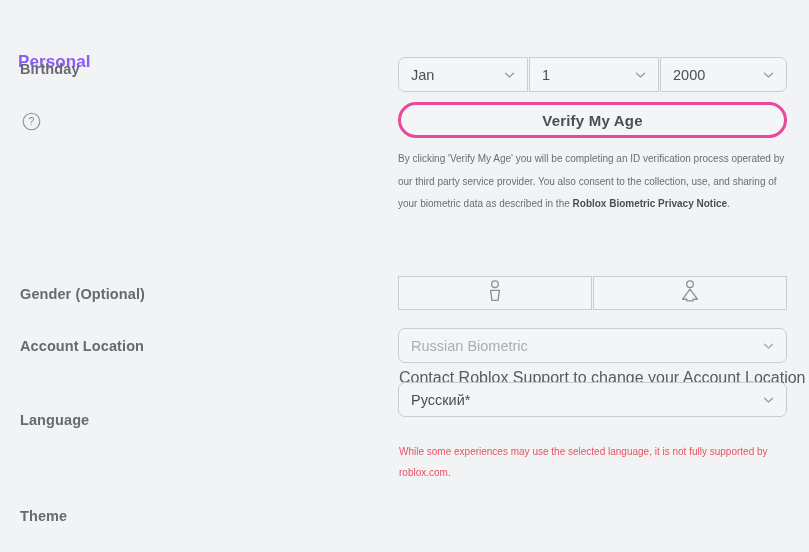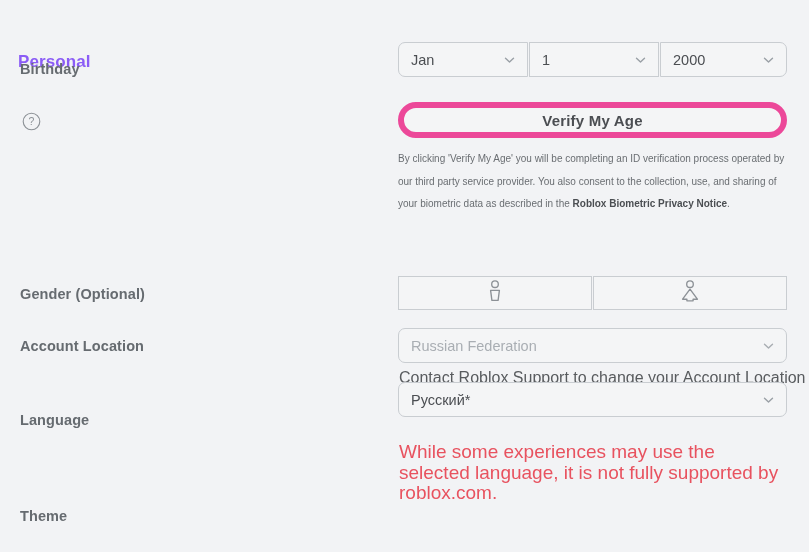--- a/index.html
+++ b/index.html
@@ -68,42 +68,42 @@
     transform: translateY(-50%);
     width: 13px; height: 13px;
     display: block;
   }
   .sel .chev svg { display: block; }
 
   
   .bday {
     position: absolute;
     left: 398px;
-    top: 42px;
+    top: 57px;
     display: flex;
     width: 389px;
   }
   .bday .sel {
     flex: 0 0 auto;
     border-radius: 0;
     background: #f4f5f6;
   }
   .bday .sel.m { width: 130px; border-radius: 7px 0 0 7px; }
   .bday .sel.d { width: 130px; margin-left: 1px; }
   .bday .sel.y { width: 127px; margin-left: 1px; border-radius: 0 7px 7px 0; }
 
   
   .verify-btn {
     position: absolute;
     left: 398px;
     top: 102px;
     width: 389px;
     height: 36px;
     background: #f4f5f6;
-    border: 6px solid #ec4899;
+    border: 3px solid #ec4899;
     border-radius: 18px;
     font-family: "Liberation Sans", sans-serif;
     font-size: 15px;
     font-weight: bold;
     color: #4b4e52;
     cursor: pointer;
     letter-spacing: 0.2px;
   }
 
   
@@ -151,21 +151,21 @@
   .note {
     position: absolute;
     left: 399px;
     font-size: 16px;
     color: #585b5e;
   }
   .warn {
     position: absolute;
     left: 399px;
     width: 390px;
-    font-size: 19px;
+    font-size: 10px;
     line-height: 20.5px;
     color: #e8525f;
   }
 </style>
 </head>
 <body>
 
 <div class="page">
 
   <div class="section-title">Personal</div>
@@ -225,21 +225,21 @@
           <circle cx="11" cy="5.2" r="3.3" fill="none" stroke="#8c9196" stroke-width="1.35"></circle>
           <path d="M11 10.2 L3.6 20.2 H7.9 V21.8 H14.1 V20.2 H18.4 Z" fill="none" stroke="#8c9196" stroke-width="1.35" stroke-linejoin="round"></path>
         </svg>
       </span>
     </div>
   </div>
 
   <div class="label" style="top:338px;">Account Location</div>
   <div class="fieldcol" style="top:328px;">
     <div class="sel disabled">
-      <span>Russian Federation</span>
+      <span>Russian Biometric</span>
       <span class="chev">
         <svg width="13" height="13" viewBox="0 0 13 13">
             <polyline points="2.5,4.7 6.5,8.6 10.5,4.7" fill="none" stroke="#a8adb2" stroke-width="1.4" stroke-linecap="round" stroke-linejoin="round"></polyline>
           </svg>
       </span>
     </div>
   </div>
   <div class="note" style="top:369px;">Contact Roblox Support to change your Account Location</div>
 
   <div class="label" style="top:412px;">Language</div>

